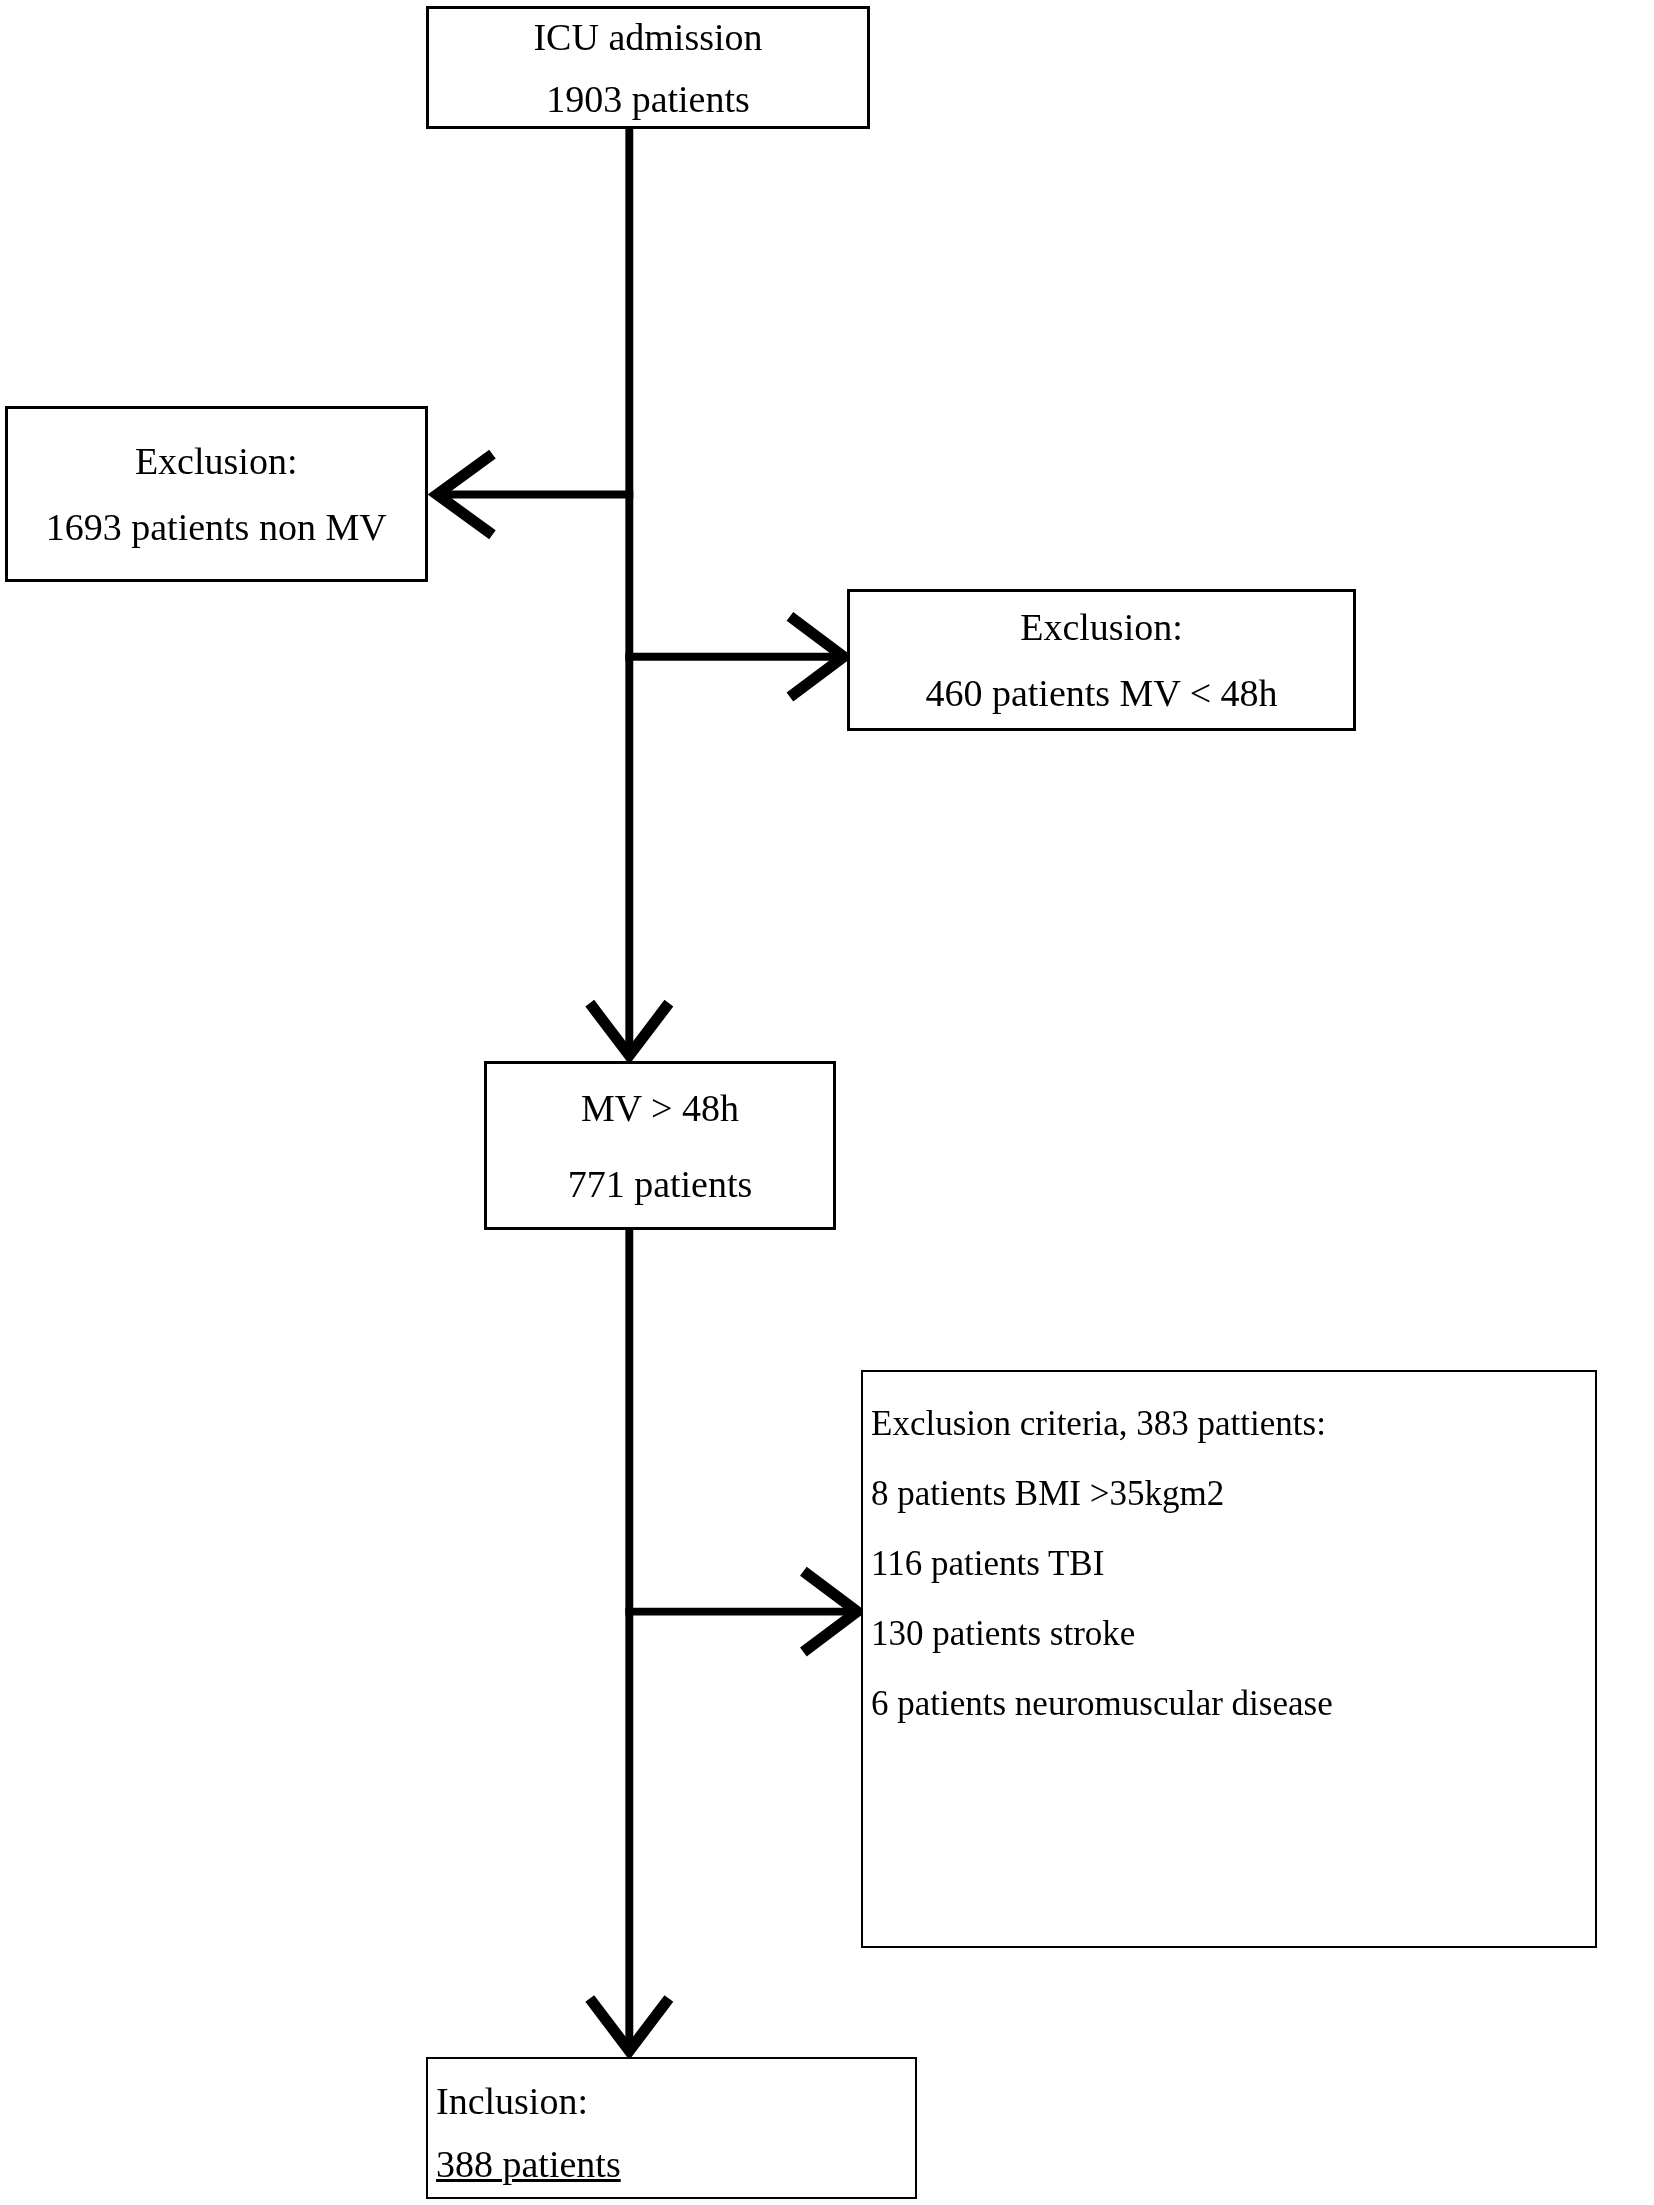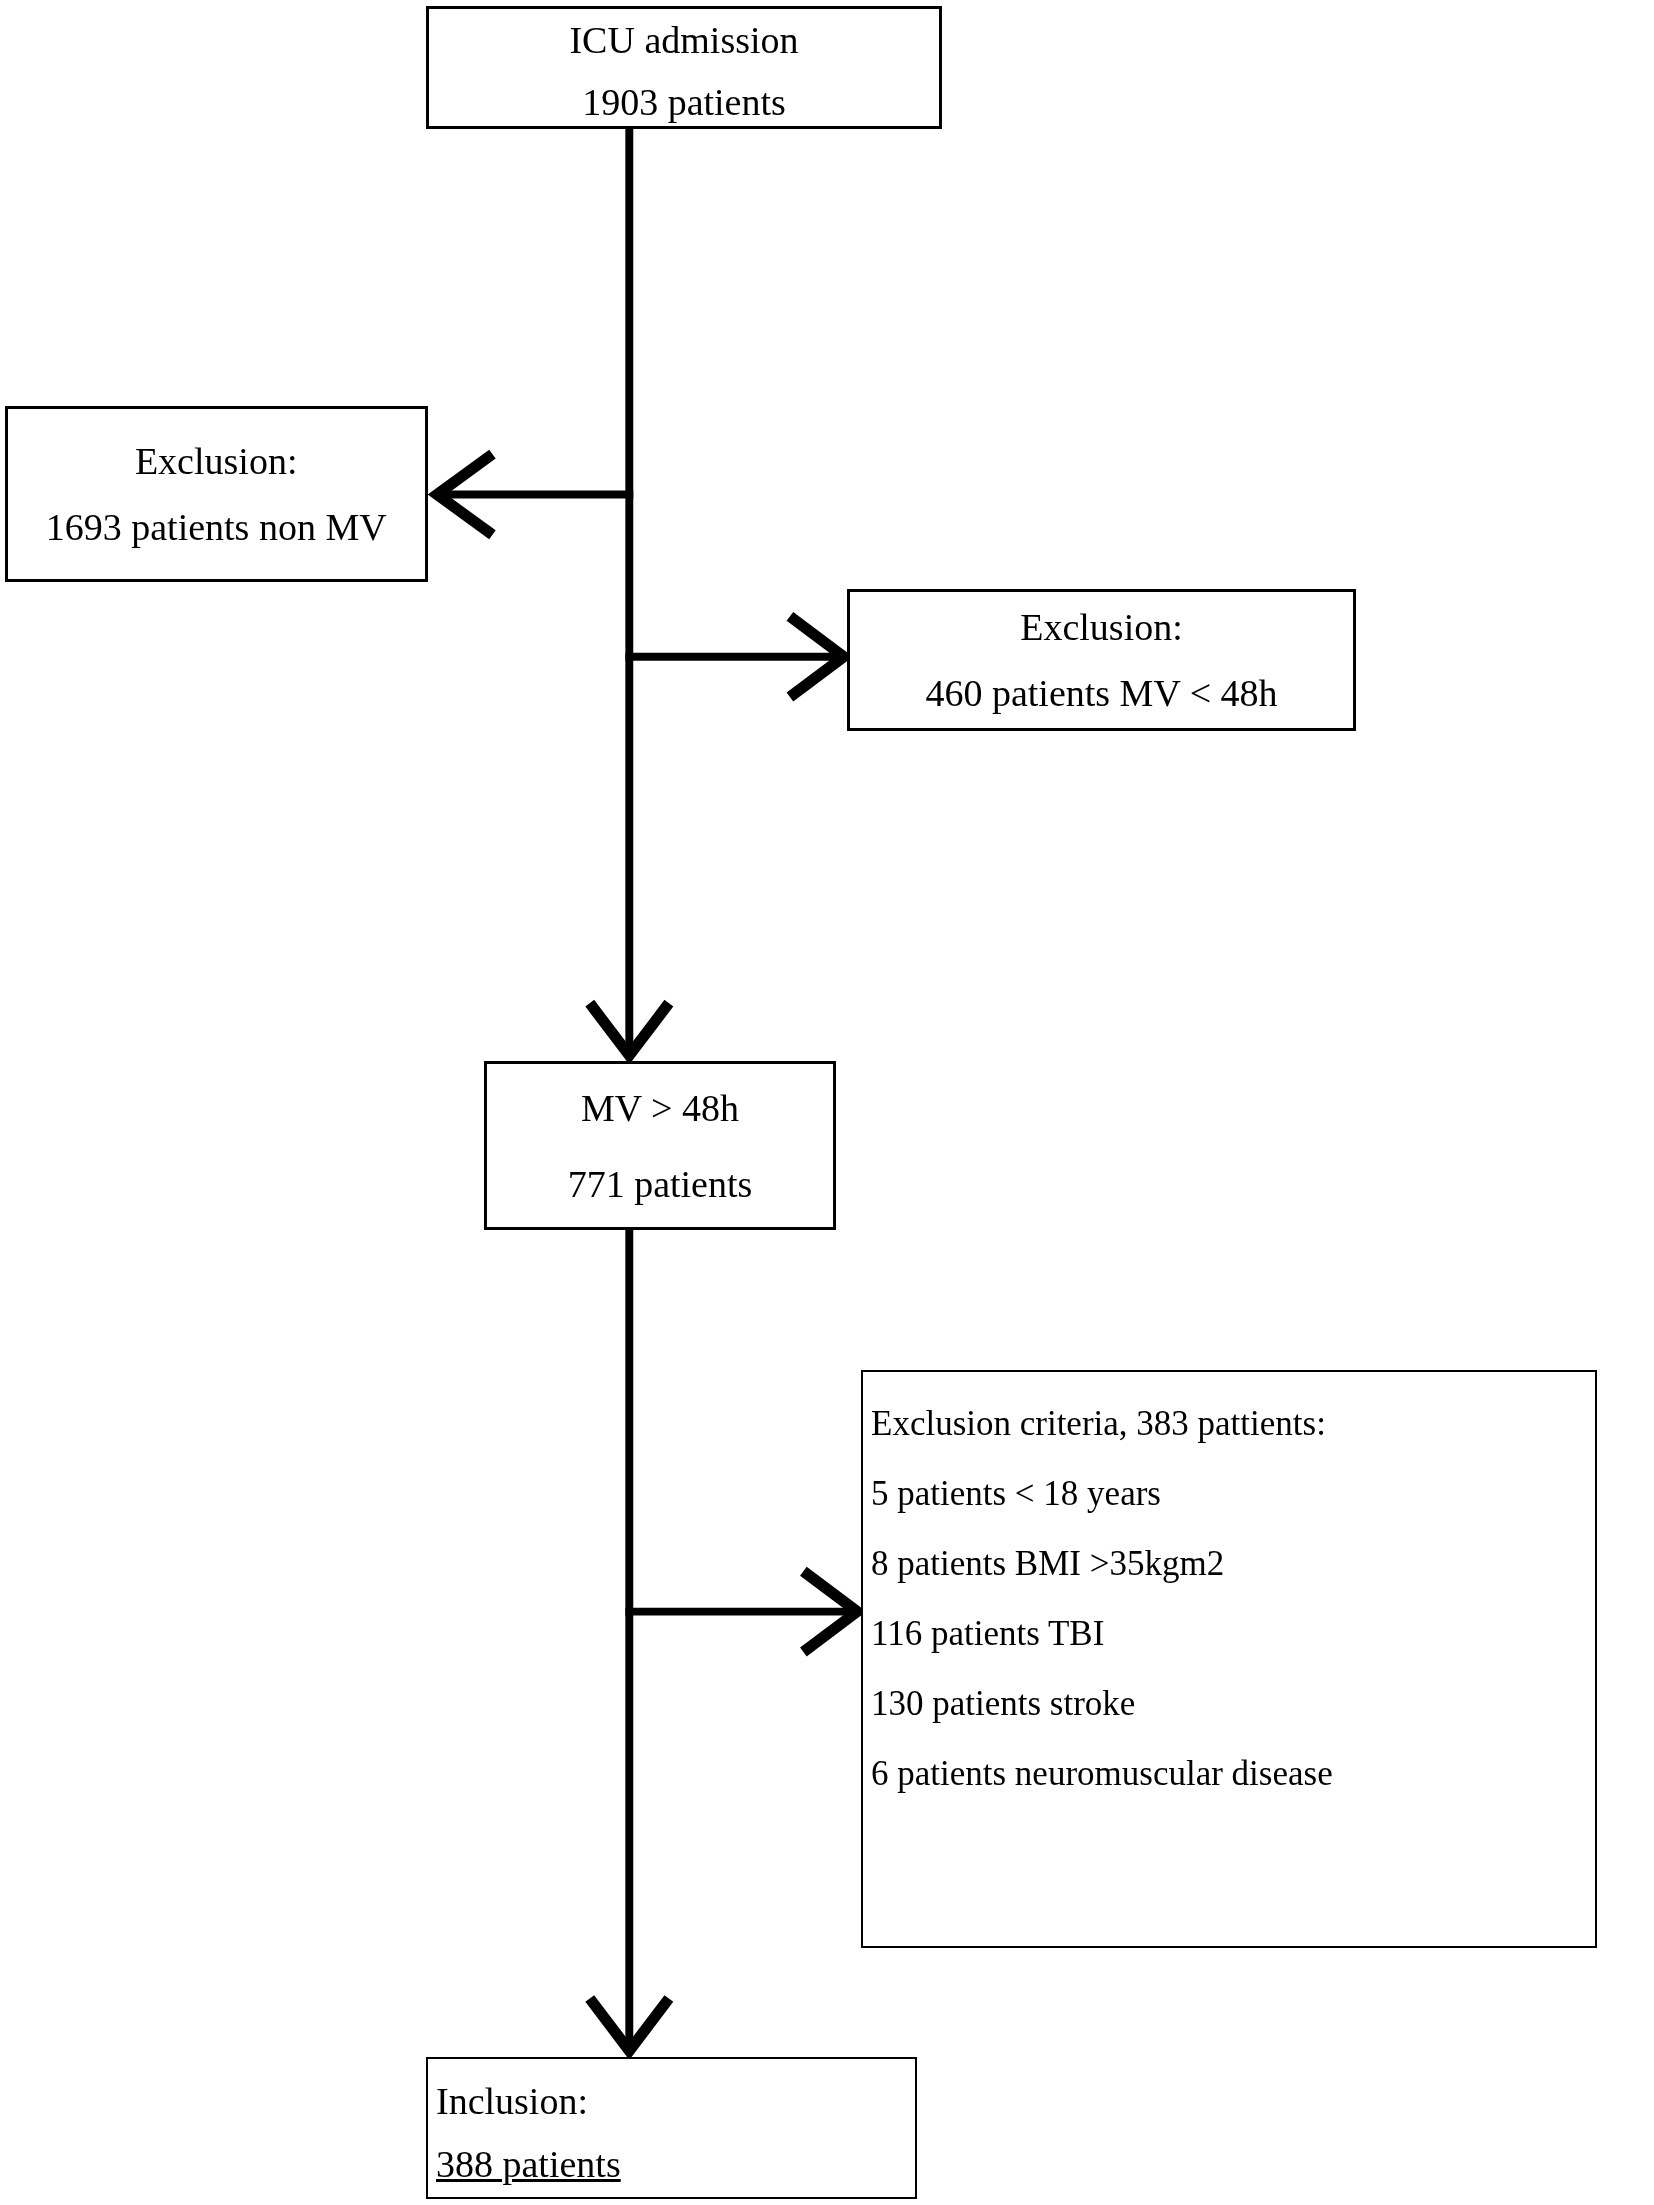--- a/index.html
+++ b/index.html
@@ -76,21 +76,21 @@
     <path class="shaft" d="M790 830 H1062"></path>
     <path class="chevron" d="M998 779 L1066 830 L998 881"></path>
 
     <path class="shaft" d="M795 1554 V2590"></path>
     <path class="chevron" d="M745 2526 L795 2592 L845 2526"></path>
 
     <path class="shaft" d="M790 2037 H1079"></path>
     <path class="chevron" d="M1015 1986 L1083 2037 L1015 2088"></path>
   </svg>
 
-  <div id="icu-box" class="box centered" style="left:426px; top:6.3px; width:516px; height:123px;justify-content:space-between;">
+  <div id="icu-box" class="box centered" style="left:426px; top:6.3px; width:444px; height:123px;">
     <div class="line">ICU admission</div>
     <div class="line">1903 patients</div>
   </div>
 
   <div id="exclusion-non-mv-box" class="box centered" style="left:4.7px; top:406px; width:423px; height:176px;">
     <div class="line">Exclusion:</div>
     <div class="line">1693 patients non MV</div>
   </div>
 
   <div id="exclusion-mv-48h-box" class="box centered" style="left:847px; top:589px; width:509px; height:142px;">
@@ -98,21 +98,20 @@
     <div class="line">460 patients MV &lt; 48h</div>
   </div>
 
   <div id="mv-box" class="box centered" style="left:484px; top:1061px; width:352px; height:169px;">
     <div class="line">MV &gt; 48h</div>
     <div class="line">771 patients</div>
   </div>
 
   <div id="criteria-box" class="box" style="left:861px; top:1322px; width:736px; height:578px;margin-top:48px;">
     <div class="line">Exclusion criteria, 383 pattients:</div>
-    <div class="line">5 patients &lt; 18 years</div>
     <div class="line">8 patients BMI &gt;35kgm2</div>
     <div class="line">116 patients TBI</div>
     <div class="line">130 patients stroke</div>
     <div class="line">6 patients neuromuscular disease</div>
   </div>
 
   <div id="inclusion-box" class="box" style="left:426px; top:2057px; width:491px; height:142px;">
     <div class="line">Inclusion:</div>
     <div class="line line-center">388 patients</div>
   </div>

